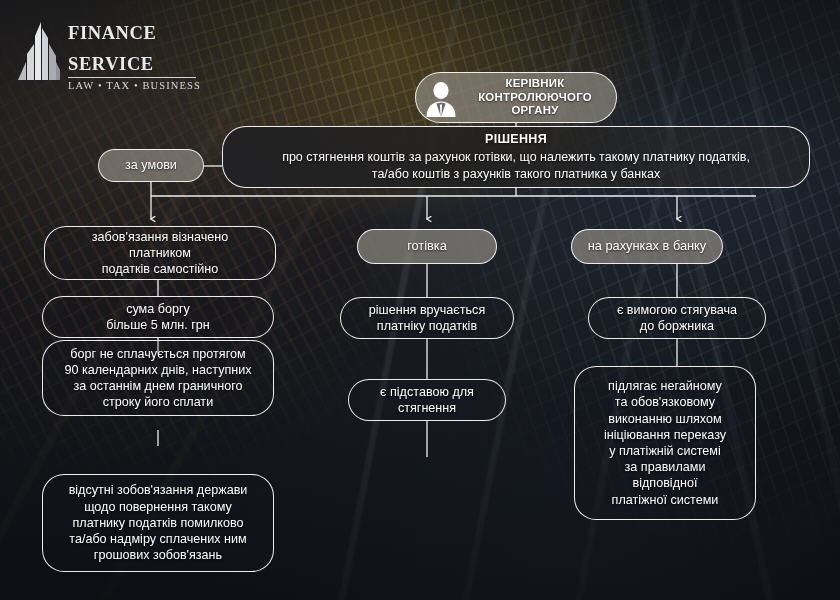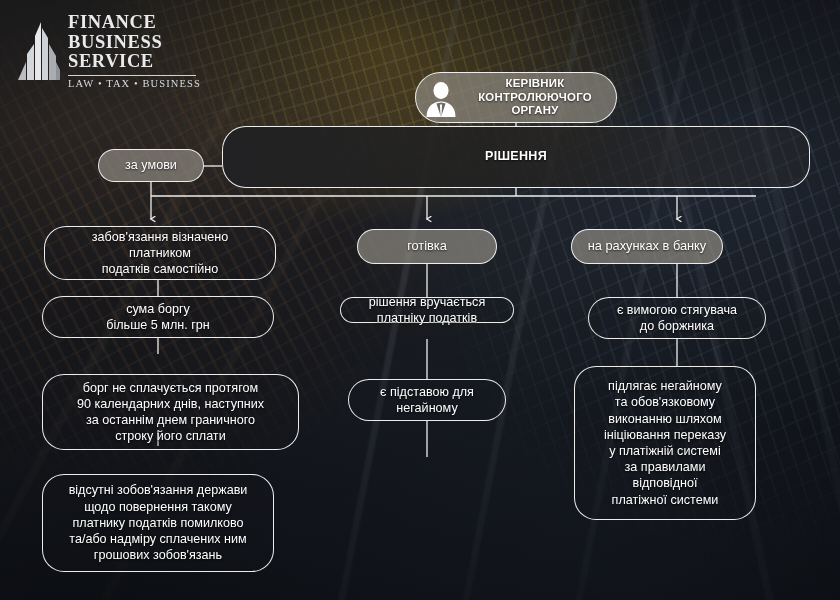--- a/index.html
+++ b/index.html
@@ -108,20 +108,21 @@
   #logo .words { padding-top: 1px; }
   #logo .words .w {
     color: #e9eaec;
     font-family: "Liberation Serif", serif;
     font-weight: 700;
     font-size: 18.5px;
     line-height: 19.5px;
     letter-spacing: .6px;
     text-align: left;
     white-space: nowrap;
+    margin-top: 11px;
   }
   #logo .rule {
     height: 1px;
     background: #cfd2d6;
     margin: 3px 0 2px 0;
     width: 128px;
   }
   #logo .tag {
     color: #d9dbdf;
     font-family: "Liberation Serif", serif;
@@ -206,25 +207,25 @@
     font-size: 12.6px;
   }
 
   
   #node-cash    { left: 357px; top: 229px; width: 140px; height: 35px; font-size: 12.8px; }
   #node-bank    { left: 571px; top: 229px; width: 152px; height: 35px; font-size: 12.8px; }
 
   
   #node-l1 { left:  44px; top: 226px; width: 232px; height: 54px; }
   #node-l2 { left:  42px; top: 296px; width: 232px; height: 42px; }
-  #node-l3 { left:  42px; top: 374px; width: 257px; height: 76px; }
+  #node-l3 { left:  42px; top: 340px; width: 232px; height: 76px; }
   #node-l4 { left:  42px; top: 446px; width: 232px; height: 98px; margin-top: 28px; }
 
   
-  #node-m2 { left: 340px; top: 297px; width: 174px; height: 26px; }
+  #node-m2 { left: 340px; top: 297px; width: 174px; height: 42px; }
   #node-m3 { left: 348px; top: 379px; width: 158px; height: 42px; }
   #node-m4 { left: 330px; top: 457px; width: 204px; height: 42px; }
 
   
   #node-r2 { left: 588px; top: 297px; width: 178px; height: 42px; }
   #node-r3 { left: 574px; top: 366px; width: 182px; height: 154px; }
 
   .nowrap-tight { white-space: pre-line; }
 </style>
 </head>
@@ -243,21 +244,20 @@
     <svg class="mark" viewBox="0 0 42 62">
       <polygon points="0,62 8,44 8,62" fill="#b9bcc1"></polygon>
       <polygon points="9,62 9,36 16,26 16,62" fill="#d3d6da"></polygon>
       <polygon points="17,62 17,18 23,4 23,62" fill="#e6e8ea"></polygon>
       <polygon points="24,62 24,10 30,20 30,62" fill="#cfd2d6"></polygon>
       <polygon points="31,62 31,26 38,38 38,62" fill="#a9acb2"></polygon>
       <polygon points="38,62 38,44 42,52 42,62" fill="#8f9399"></polygon>
     </svg>
     <div class="words">
       <div class="w">FINANCE</div>
-      <div class="w">BUSINESS</div>
       <div class="w">SERVICE</div>
       <div class="rule"></div>
       <div class="tag">LAW  •  TAX  •  BUSINESS</div>
     </div>
   </div>
 
   <svg id="wires" viewBox="0 0 840 600">
     <defs>
       <marker id="arrow" markerWidth="7" markerHeight="7" refX="3.2" refY="5.4" orient="auto" markerUnits="userSpaceOnUse">
         <path d="M0.4,1 L3.2,5.6 L6.0,1" fill="none" stroke="#ffffff" stroke-width="1.3"></path>
@@ -297,20 +297,22 @@
       <path d="M19.9,27.6 L22.1,27.6 L21.4,40 L20.6,40 Z" fill="#ffffff"></path>
     </svg>
     <span class="roottxt nowrap-tight">КЕРІВНИК
 КОНТРОЛЮЮЧОГО
 ОРГАНУ</span>
   </div>
 
   <div class="node slab-dark" id="node-decision">
     <span class="txt">
       <span class="title">РІШЕННЯ</span>
+      <span class="nowrap-tight">про стягнення коштів за рахунок готівки, що належить такому платнику податків,
+та/або коштів з рахунків такого платника у банках</span>
     </span>
   </div>
 
   <div class="node pill-grey" id="node-condition">
     <span>за умови</span>
   </div>
 
   <div class="node pill-grey" id="node-cash">
     <span>готівка</span>
   </div>
@@ -340,21 +342,21 @@
 та/або надміру сплачених ним
 грошових зобов'язань</span>
   </div>
 
   <div class="node outline" id="node-m2">
     <span class="nowrap-tight">рішення вручається
 платніку податків</span>
   </div>
   <div class="node outline" id="node-m3">
     <span class="nowrap-tight">є підставою для
-негайному</span>
+стягнення</span>
   </div>
 
   <div class="node outline" id="node-r2">
     <span class="nowrap-tight">є вимогою стягувача
 до боржника</span>
   </div>
   <div class="node outline" id="node-r3">
     <span class="nowrap-tight">підлягає негайному
 та обов'язковому
 виконанню шляхом

